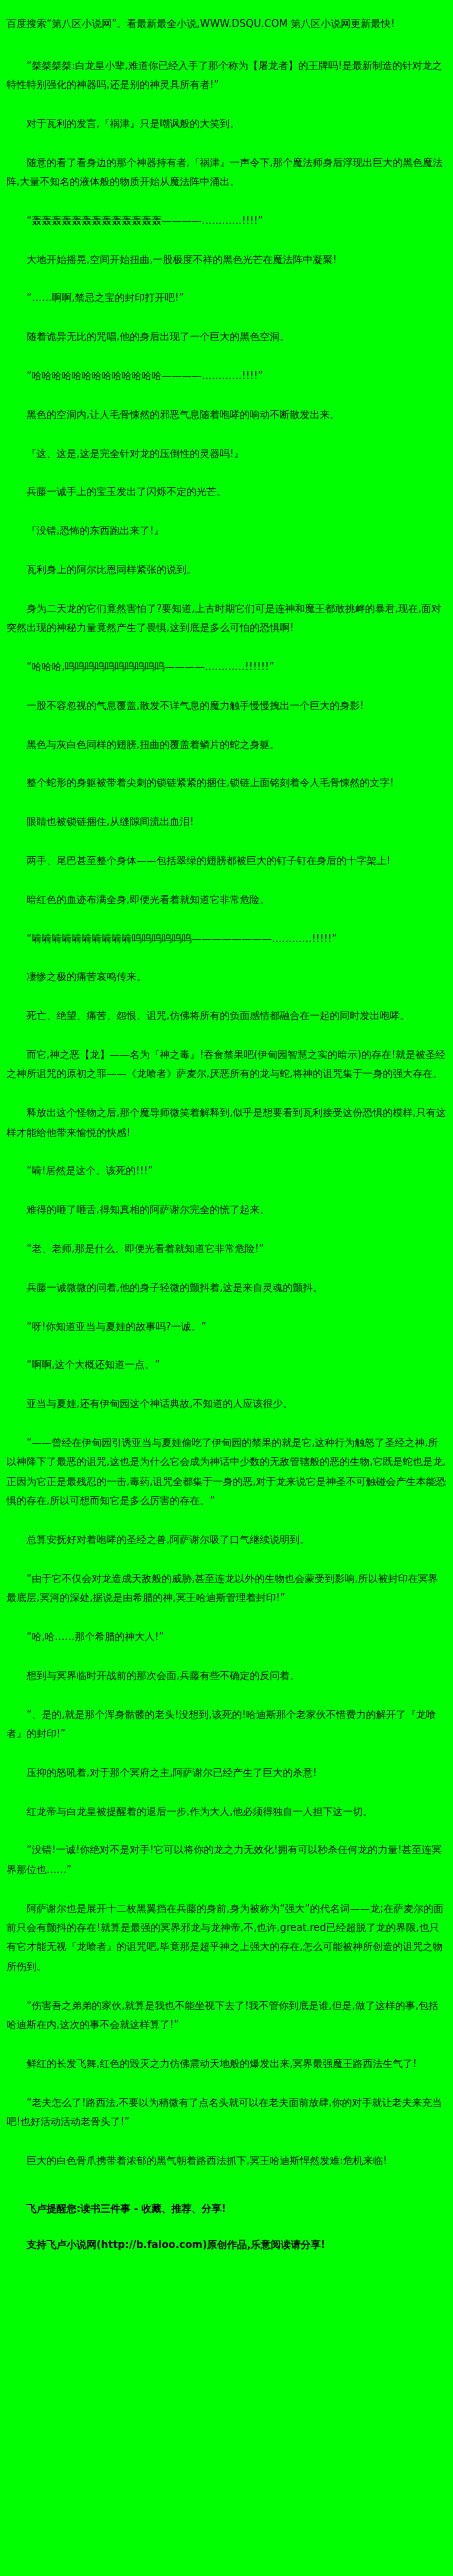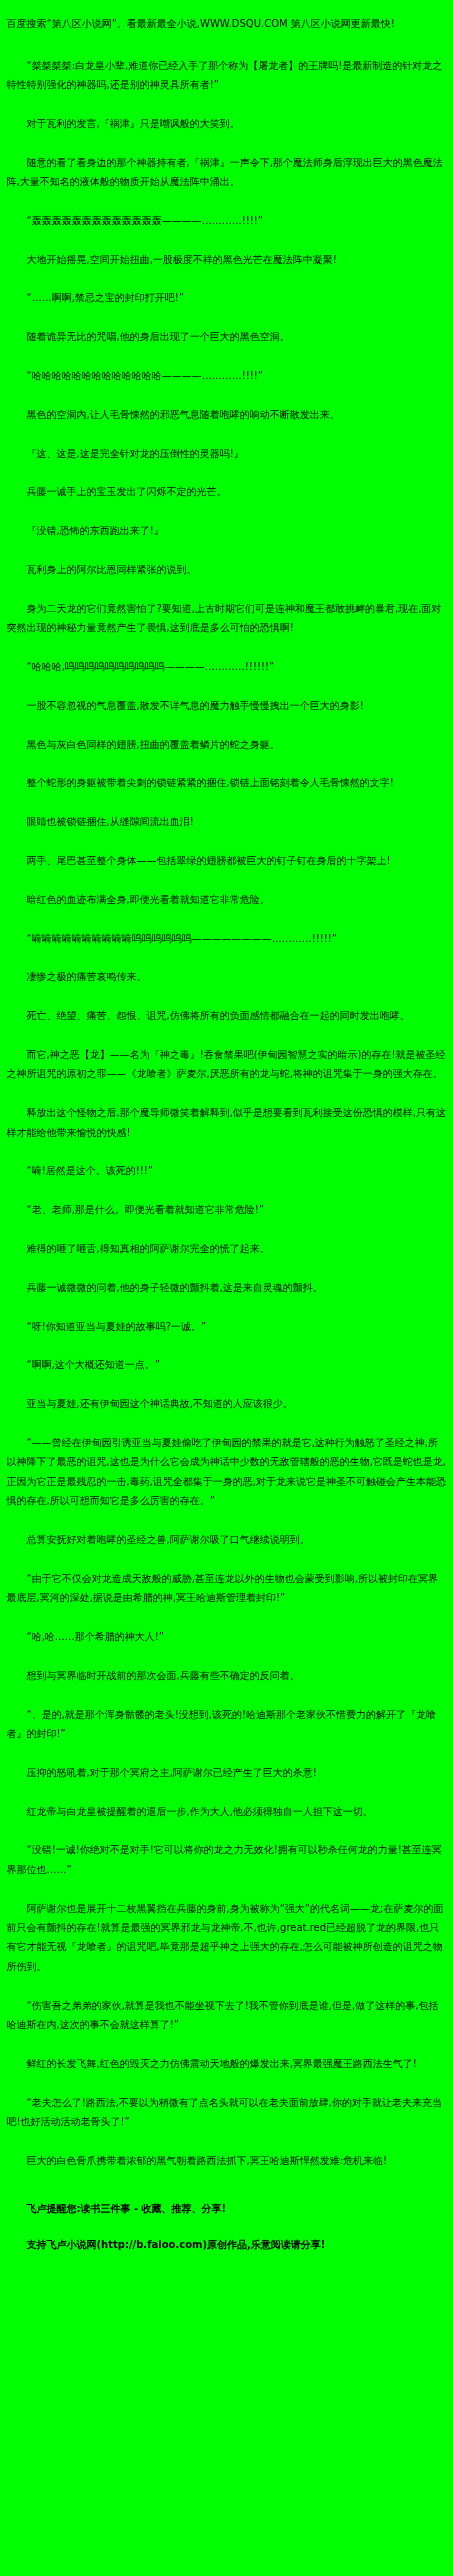--- a/index.html
+++ b/index.html
@@ -67,22 +67,22 @@
       <p class="para">整个蛇形的身躯被带着尖刺的锁链紧紧的捆住,锁链上面铭刻着令人毛骨悚然的文字!</p>
       <p class="para">眼睛也被锁链捆住,从缝隙间流出血泪!</p>
       <p class="para">两手、尾巴甚至整个身体——包括翠绿的翅膀都被巨大的钉子钉在身后的十字架上!</p>
       <p class="para">暗红色的血迹布满全身,即便光看着就知道它非常危险。</p>
       <p class="para">“嗬嗬嗬嗬嗬嗬嗬嗬嗬嗬呜呜呜呜呜呜————————…………!!!!!”</p>
       <p class="para">凄惨之极的痛苦哀鸣传来。</p>
       <p class="para">死亡、绝望、痛苦、怨恨、诅咒,仿佛将所有的负面感情都融合在一起的同时发出咆哮。</p>
       <p class="para">而它,神之恶【龙】——名为『神之毒』!吞食禁果吧(伊甸园智慧之实的暗示)的存在!就是被圣经之神所诅咒的原初之罪——《龙喰者》萨麦尔,厌恶所有的龙与蛇,将神的诅咒集于一身的强大存在。</p>
       <p class="para">释放出这个怪物之后,那个魔导师微笑着解释到,似乎是想要看到瓦利接受这份恐惧的模样,只有这样才能给他带来愉悦的快感!</p>
       <p class="para">“嗬!居然是这个。该死的!!!”</p>
+      <p class="para">难得的咂了咂舌,得知真相的阿萨谢尔完全的慌了起来。</p>
       <p class="para">“老、老师,那是什么。即便光看着就知道它非常危险!”</p>
-      <p class="para">难得的咂了咂舌,得知真相的阿萨谢尔完全的慌了起来。</p>
       <p class="para">兵藤一诚微微的问着,他的身子轻微的颤抖着,这是来自灵魂的颤抖。</p>
       <p class="para">“呀!你知道亚当与夏娃的故事吗?一诚。”</p>
       <p class="para">“啊啊,这个大概还知道一点。”</p>
       <p class="para">亚当与夏娃,还有伊甸园这个神话典故,不知道的人应该很少。</p>
       <p class="para">“——曾经在伊甸园引诱亚当与夏娃偷吃了伊甸园的禁果的就是它,这种行为触怒了圣经之神,所以神降下了最恶的诅咒,这也是为什么它会成为神话中少数的无敌管辖般的恶的生物,它既是蛇也是龙,正因为它正是最残忍的一击,毒药,诅咒全都集于一身的恶,对于龙来说它是神圣不可触碰会产生本能恐惧的存在,所以可想而知它是多么厉害的存在。”</p>
       <p class="para">总算安抚好对着咆哮的圣经之兽,阿萨谢尔吸了口气继续说明到。</p>
       <p class="para">“由于它不仅会对龙造成天敌般的威胁,甚至连龙以外的生物也会蒙受到影响,所以被封印在冥界最底层,冥河的深处,据说是由希腊的神,冥王哈迪斯管理着封印!”</p>
       <p class="para">“哈,哈……那个希腊的神大人!”</p>
       <p class="para">想到与冥界临时开战前的那次会面,兵藤有些不确定的反问着。</p>
       <p class="para">“、是的,就是那个浑身骷髅的老头!没想到,该死的!哈迪斯那个老家伙不惜费力的解开了『龙喰者』的封印!”</p>

